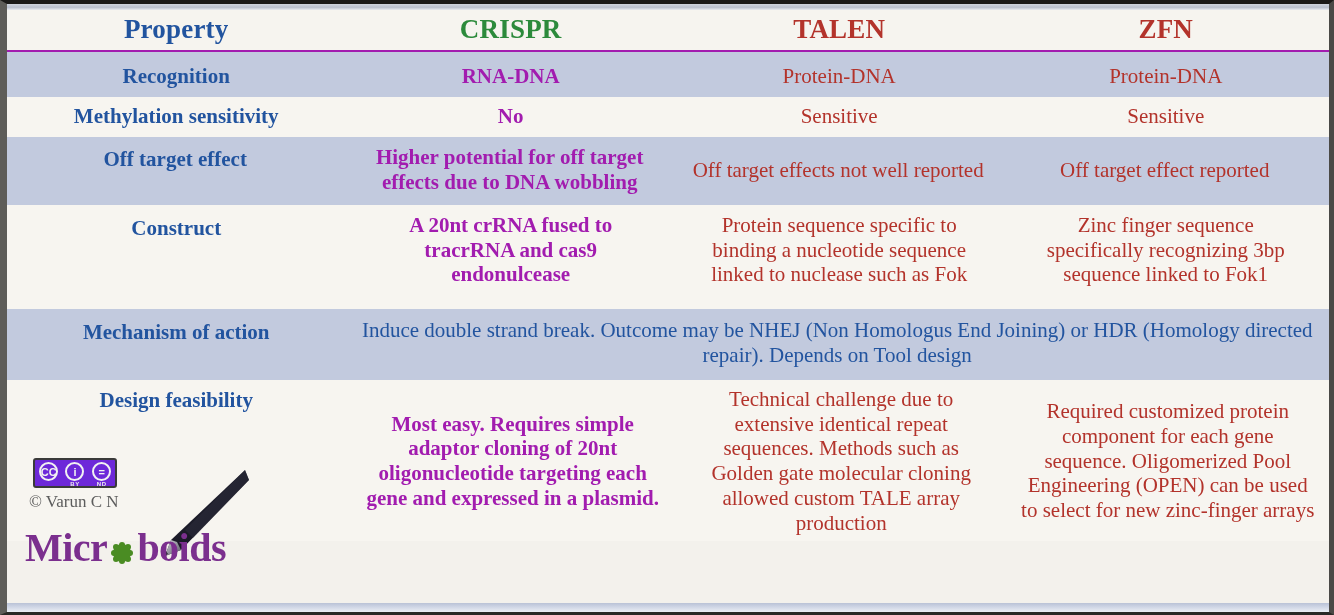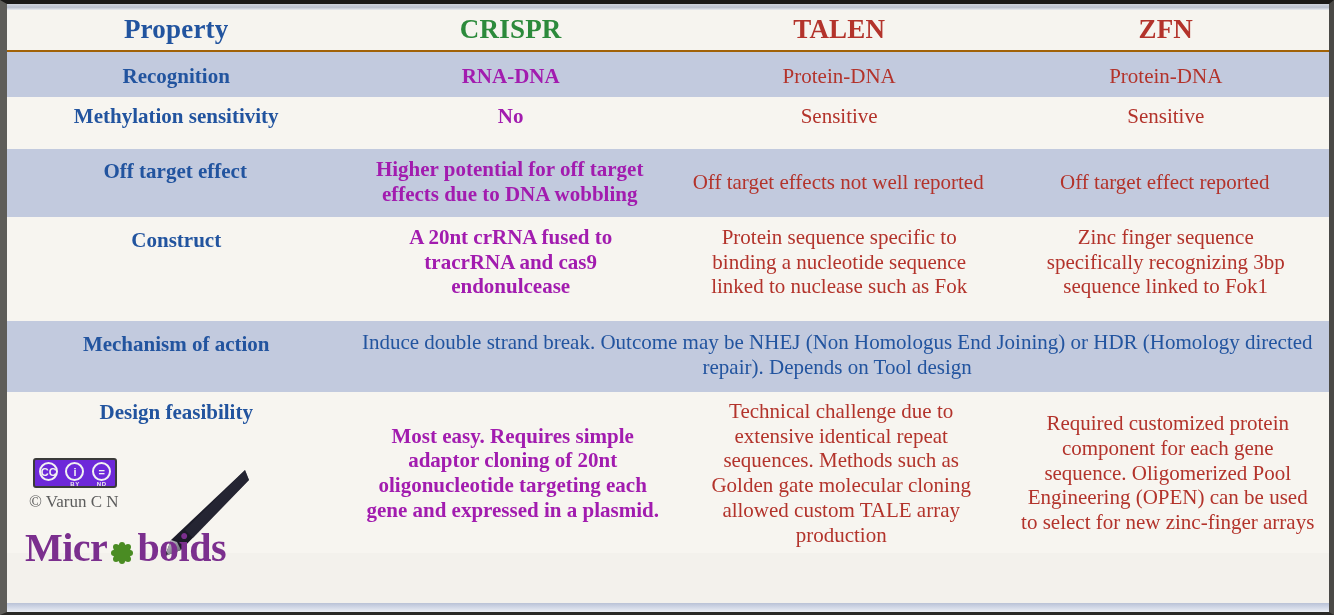--- a/index.html
+++ b/index.html
@@ -76,21 +76,21 @@
 
   
   tr.head-row > * {
     background: #f6f4ef;
     font-weight: bold;
     font-size: 27px;
     padding-top: 8px;
     padding-bottom: 9px;
     letter-spacing: 0.2px;
   }
-  tr.head-row { border-bottom: 2px solid #a16207; border-radius: 11px; }
+  tr.head-row { border-bottom: 2px solid #a21caf; border-radius: 11px; }
 
   .c-blue   { color: #22549f; }
   .c-green  { color: #2c8a3b; }
   .c-red    { color: #b3332b; }
 
   th.prop-head { font-size: 27px; }
 
   
   td.prop {
     color: #22549f;
@@ -100,21 +100,21 @@
   }
 
   
   td.val { font-size: 21px; }
   td.val.green { color: #a21caf; font-weight: bold; }
   td.val.red   { color: #b3332b; }
   td.val.blue  { color: #22549f; }
 
   
   tr.r-recognition > td { padding-top: 12px; padding-bottom: 8px; }
-  tr.r-methyl > td      { padding-top: 7px; padding-bottom: 21px; }
+  tr.r-methyl > td      { padding-top: 7px; padding-bottom: 9px; }
   tr.r-offtarget > td   { padding-top: 8px; padding-bottom: 10px; padding-left: 8px; }
   tr.r-construct > td   { padding-top: 8px; padding-bottom: 8px; }
   tr.r-construct td.prop{ vertical-align: top; padding-top: 11px; }
   tr.r-offtarget td.prop{ vertical-align: top; padding-top: 10px; }
   tr.r-mech > td        { padding-top: 9px; padding-bottom: 12px; }
   tr.r-mech td.prop     { vertical-align: top; padding-top: 11px; }
   tr.r-design > td      { padding-top: 7px; padding-bottom: 6px; }
   tr.r-design td.prop   { vertical-align: top; padding-top: 8px; }
   tr.r-construct td.val { padding-left: 26px; padding-right: 26px; }
   tr.r-design td.val    { padding-left: 18px; padding-right: 14px; }

